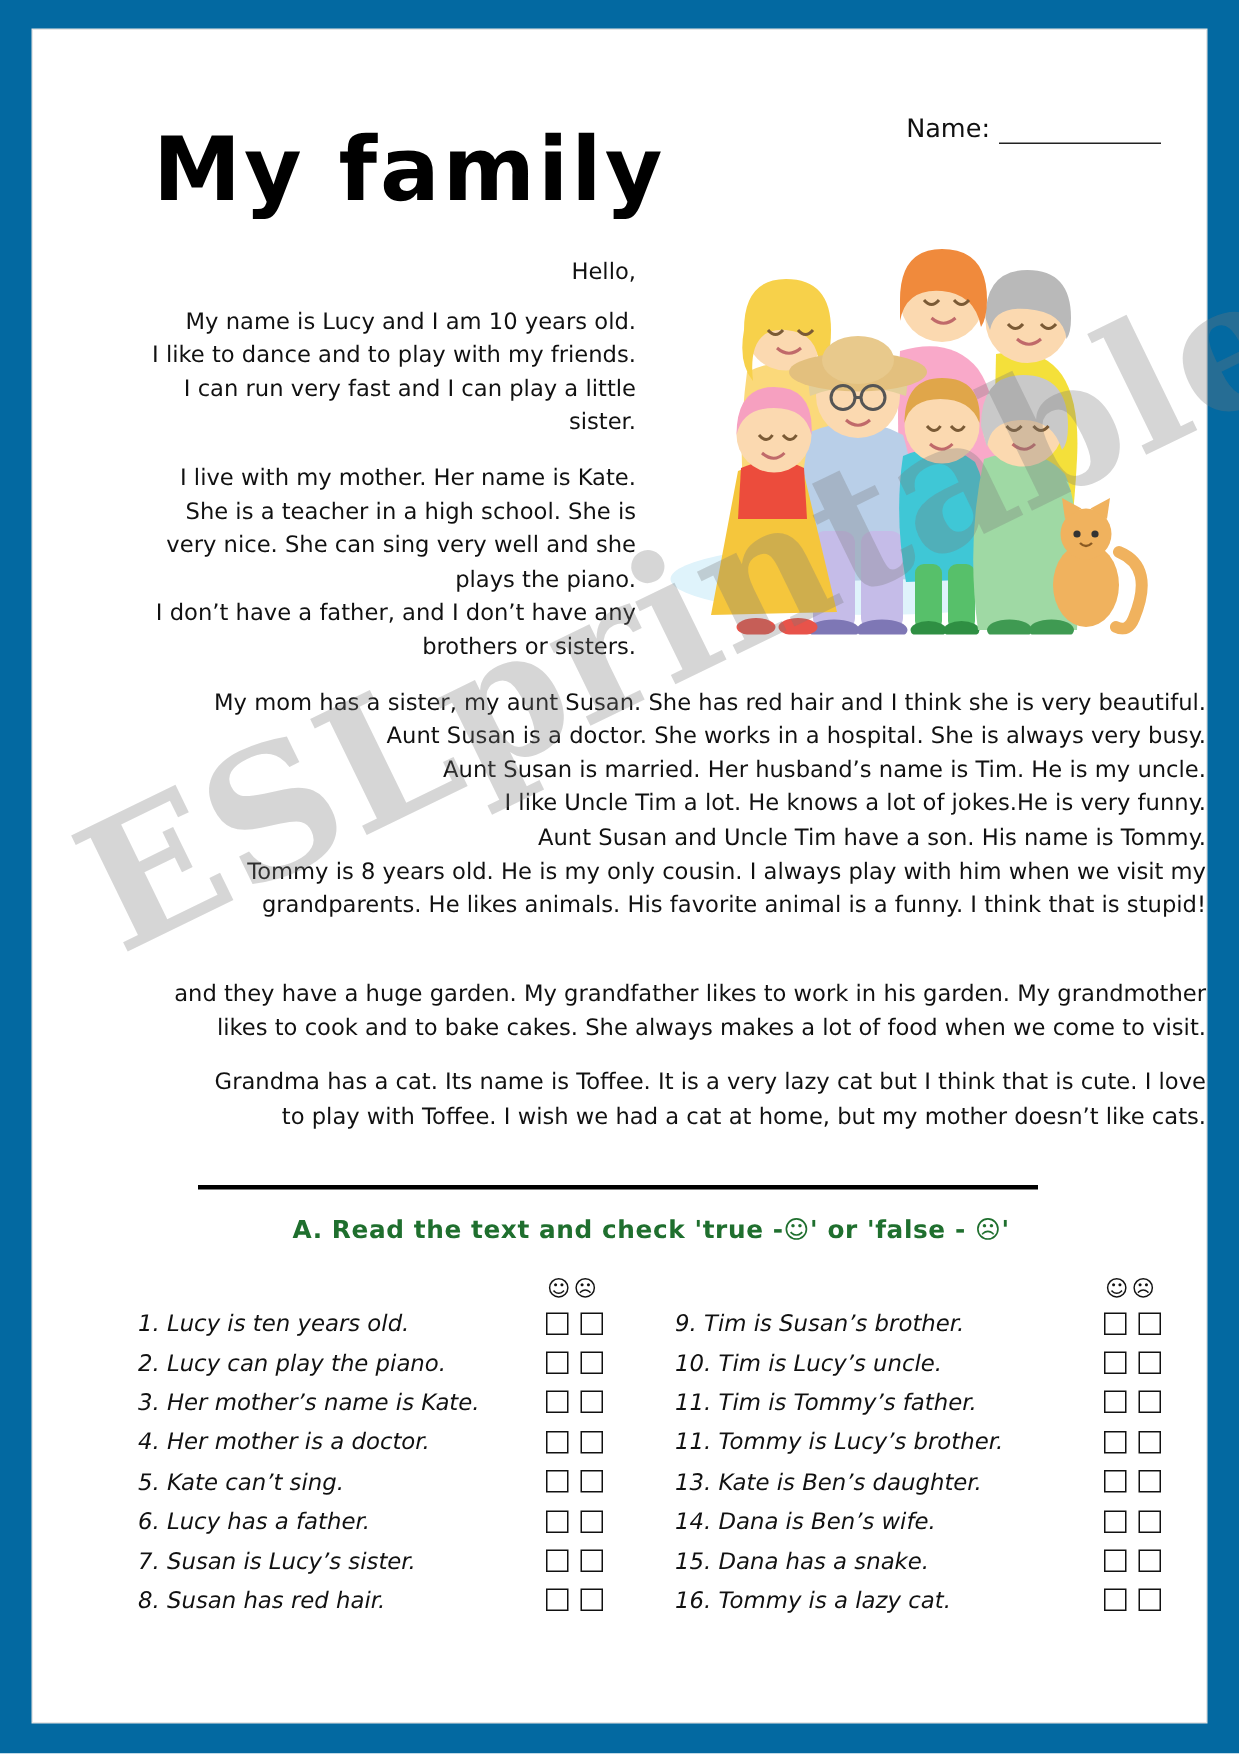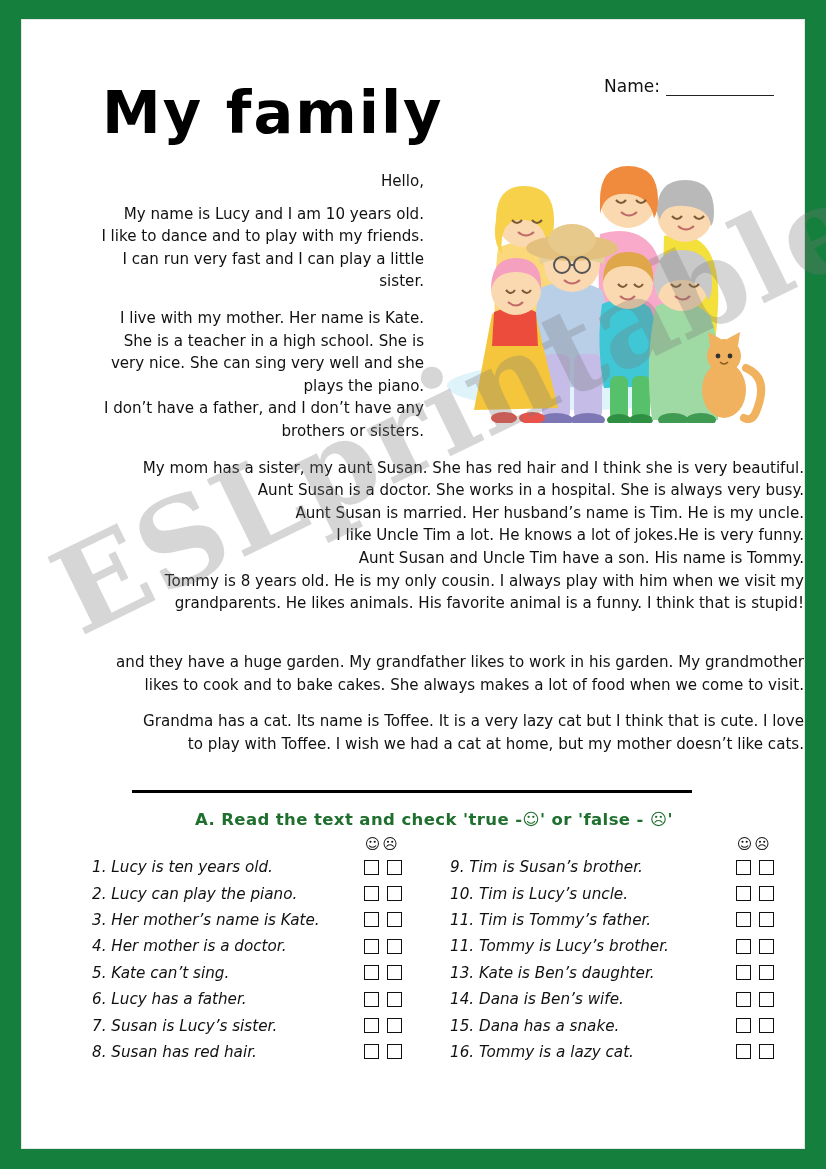--- a/index.html
+++ b/index.html
@@ -7,21 +7,21 @@
     padding: 0;
     background: #ffffff;
   }
   body {
     font-family: "DejaVu Sans", sans-serif;
   }
   .page {
     position: relative;
     width: 826px;
     height: 1169px;
-    background: #15803d;
+    background: #0369a1;
     overflow: hidden;
   }
   .sheet {
     position: absolute;
     left: 22px;
     top: 20px;
     width: 782px;
     height: 1128px;
     background: #ffffff;
     box-shadow: 0 0 0 1px #e6e6e6;
@@ -126,21 +126,21 @@
     top: 790px;
     width: 740px;
     z-index: 6;
   }
   .ex-title {
     text-align: center;
     font-size: 16.5px;
     font-weight: bold;
     color: #1f6f2e;
     letter-spacing: .4px;
-    margin-bottom: 5px;
+    margin-bottom: 20px;
   }
   .columns {
     display: flex;
     gap: 16px;
   }
   .col {
     width: 356px;
   }
   .faces {
     display: flex;

